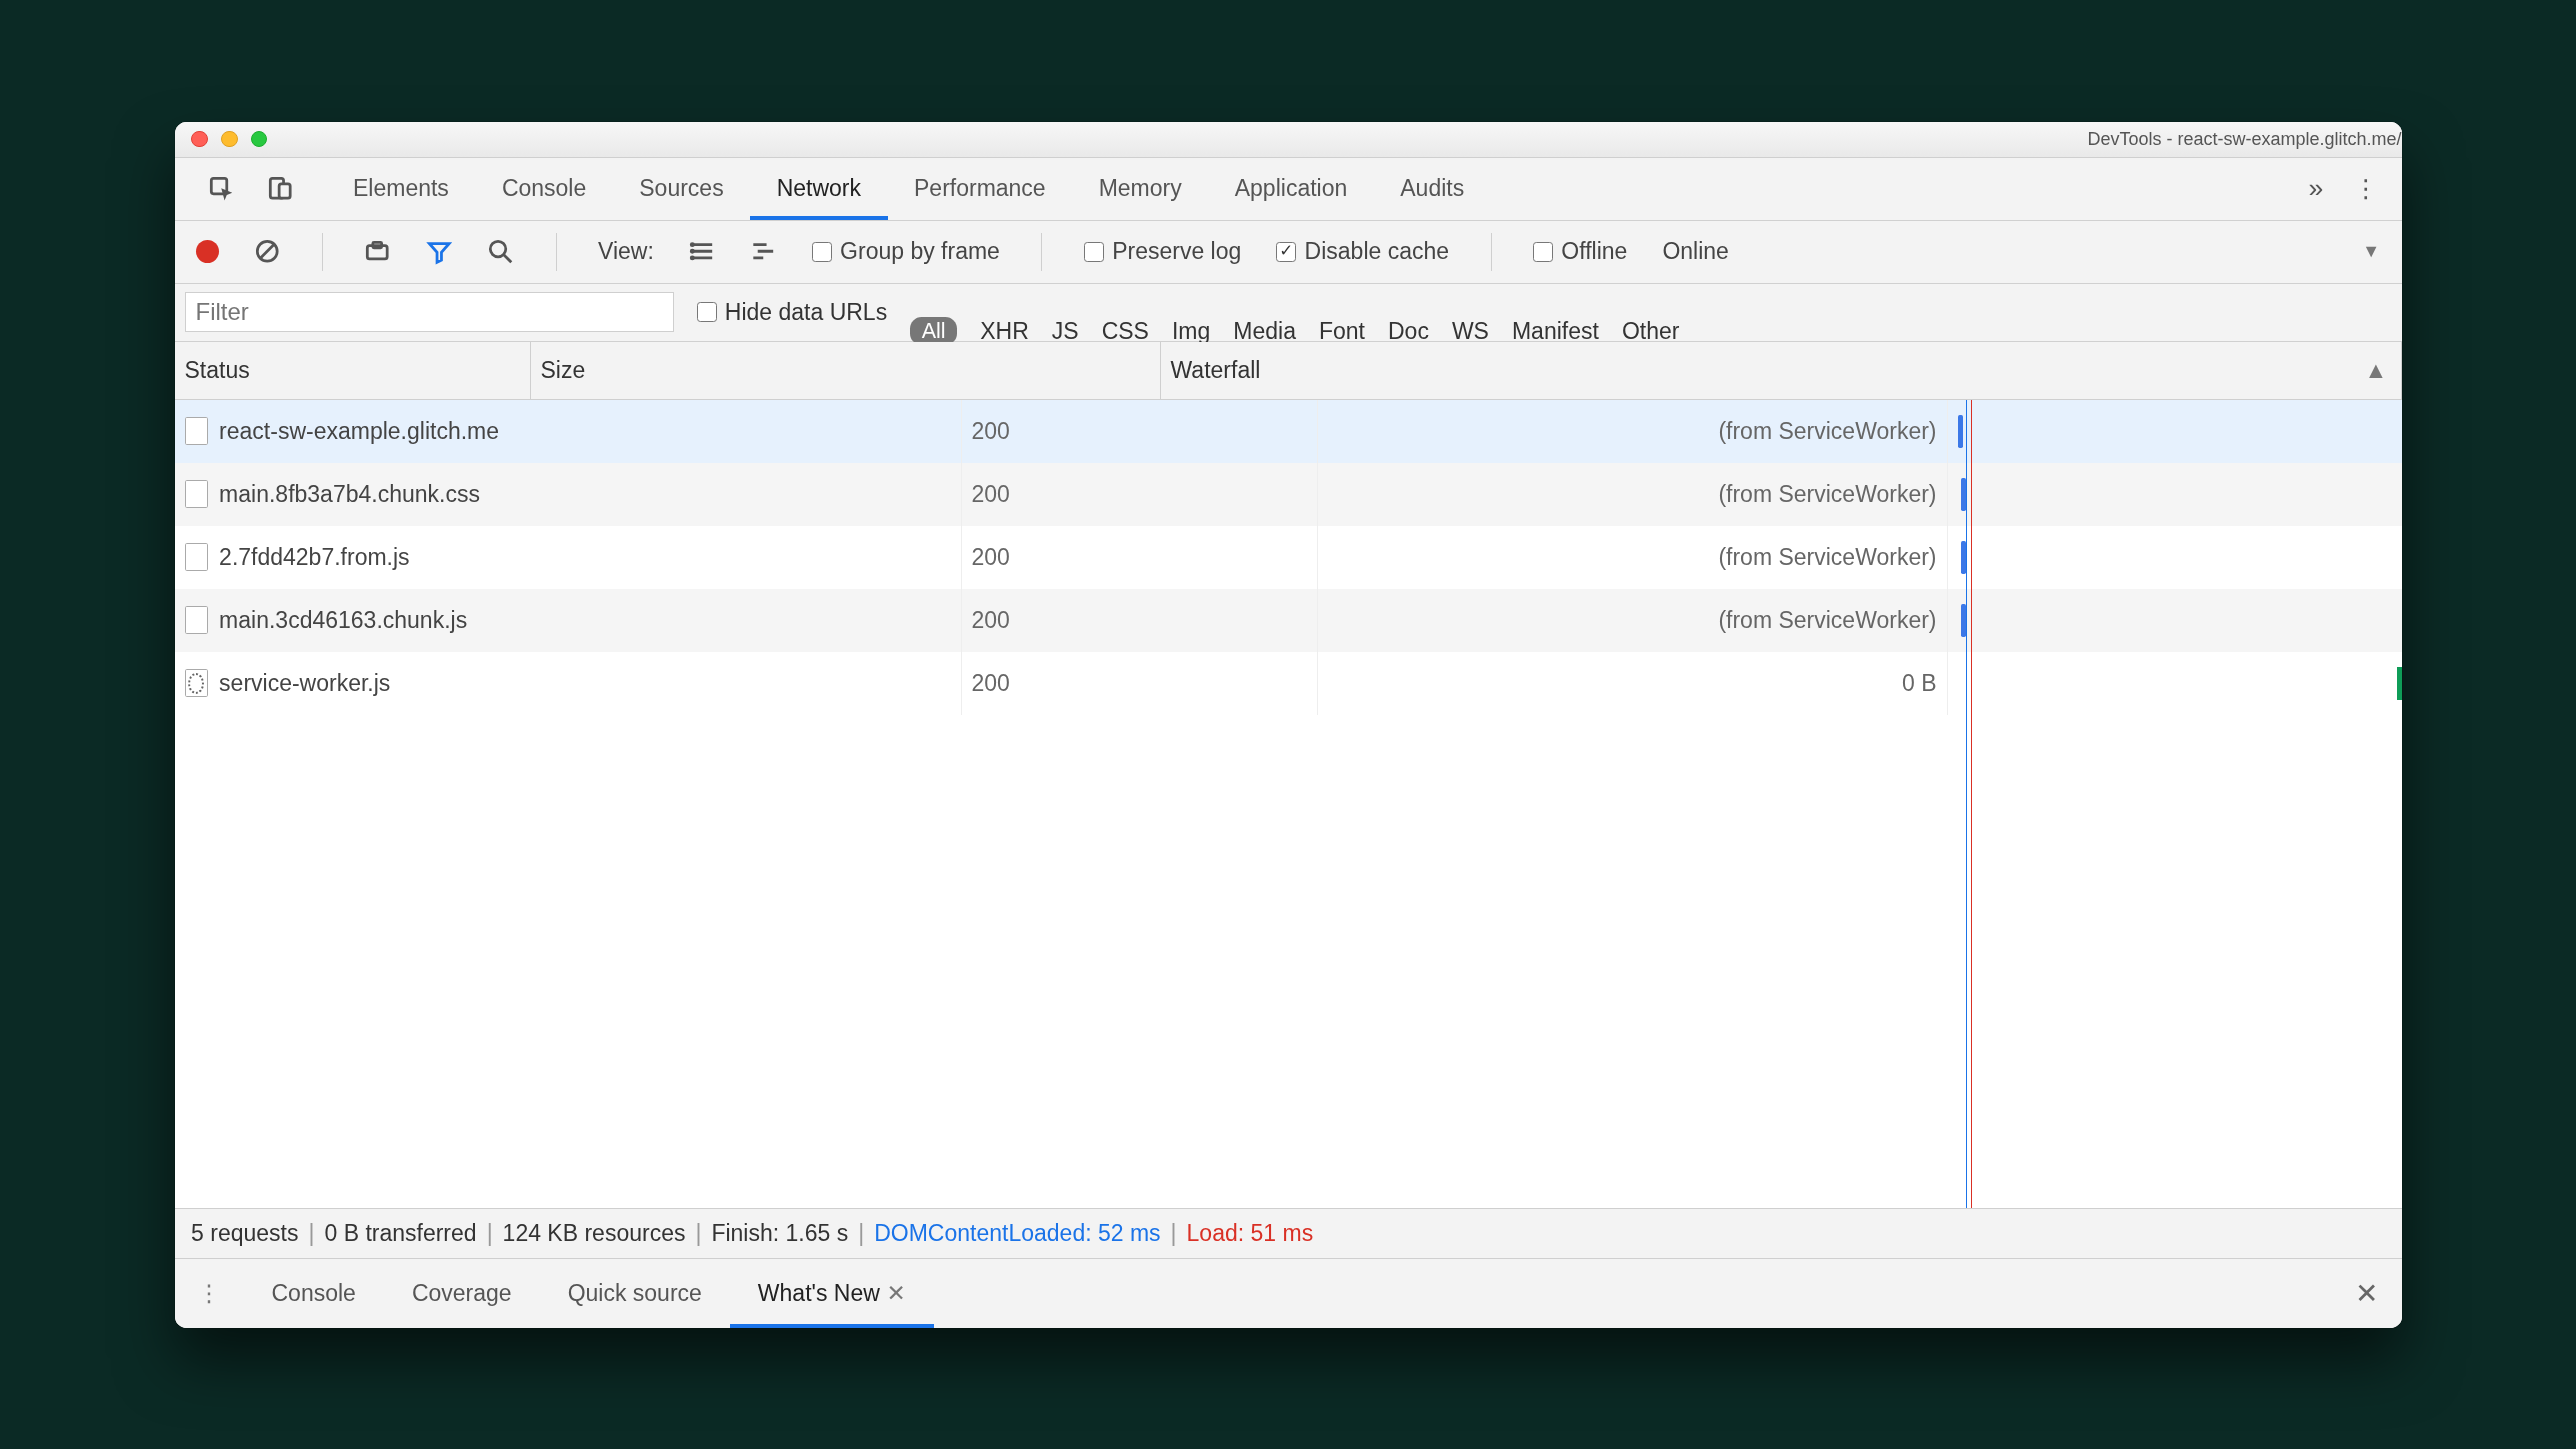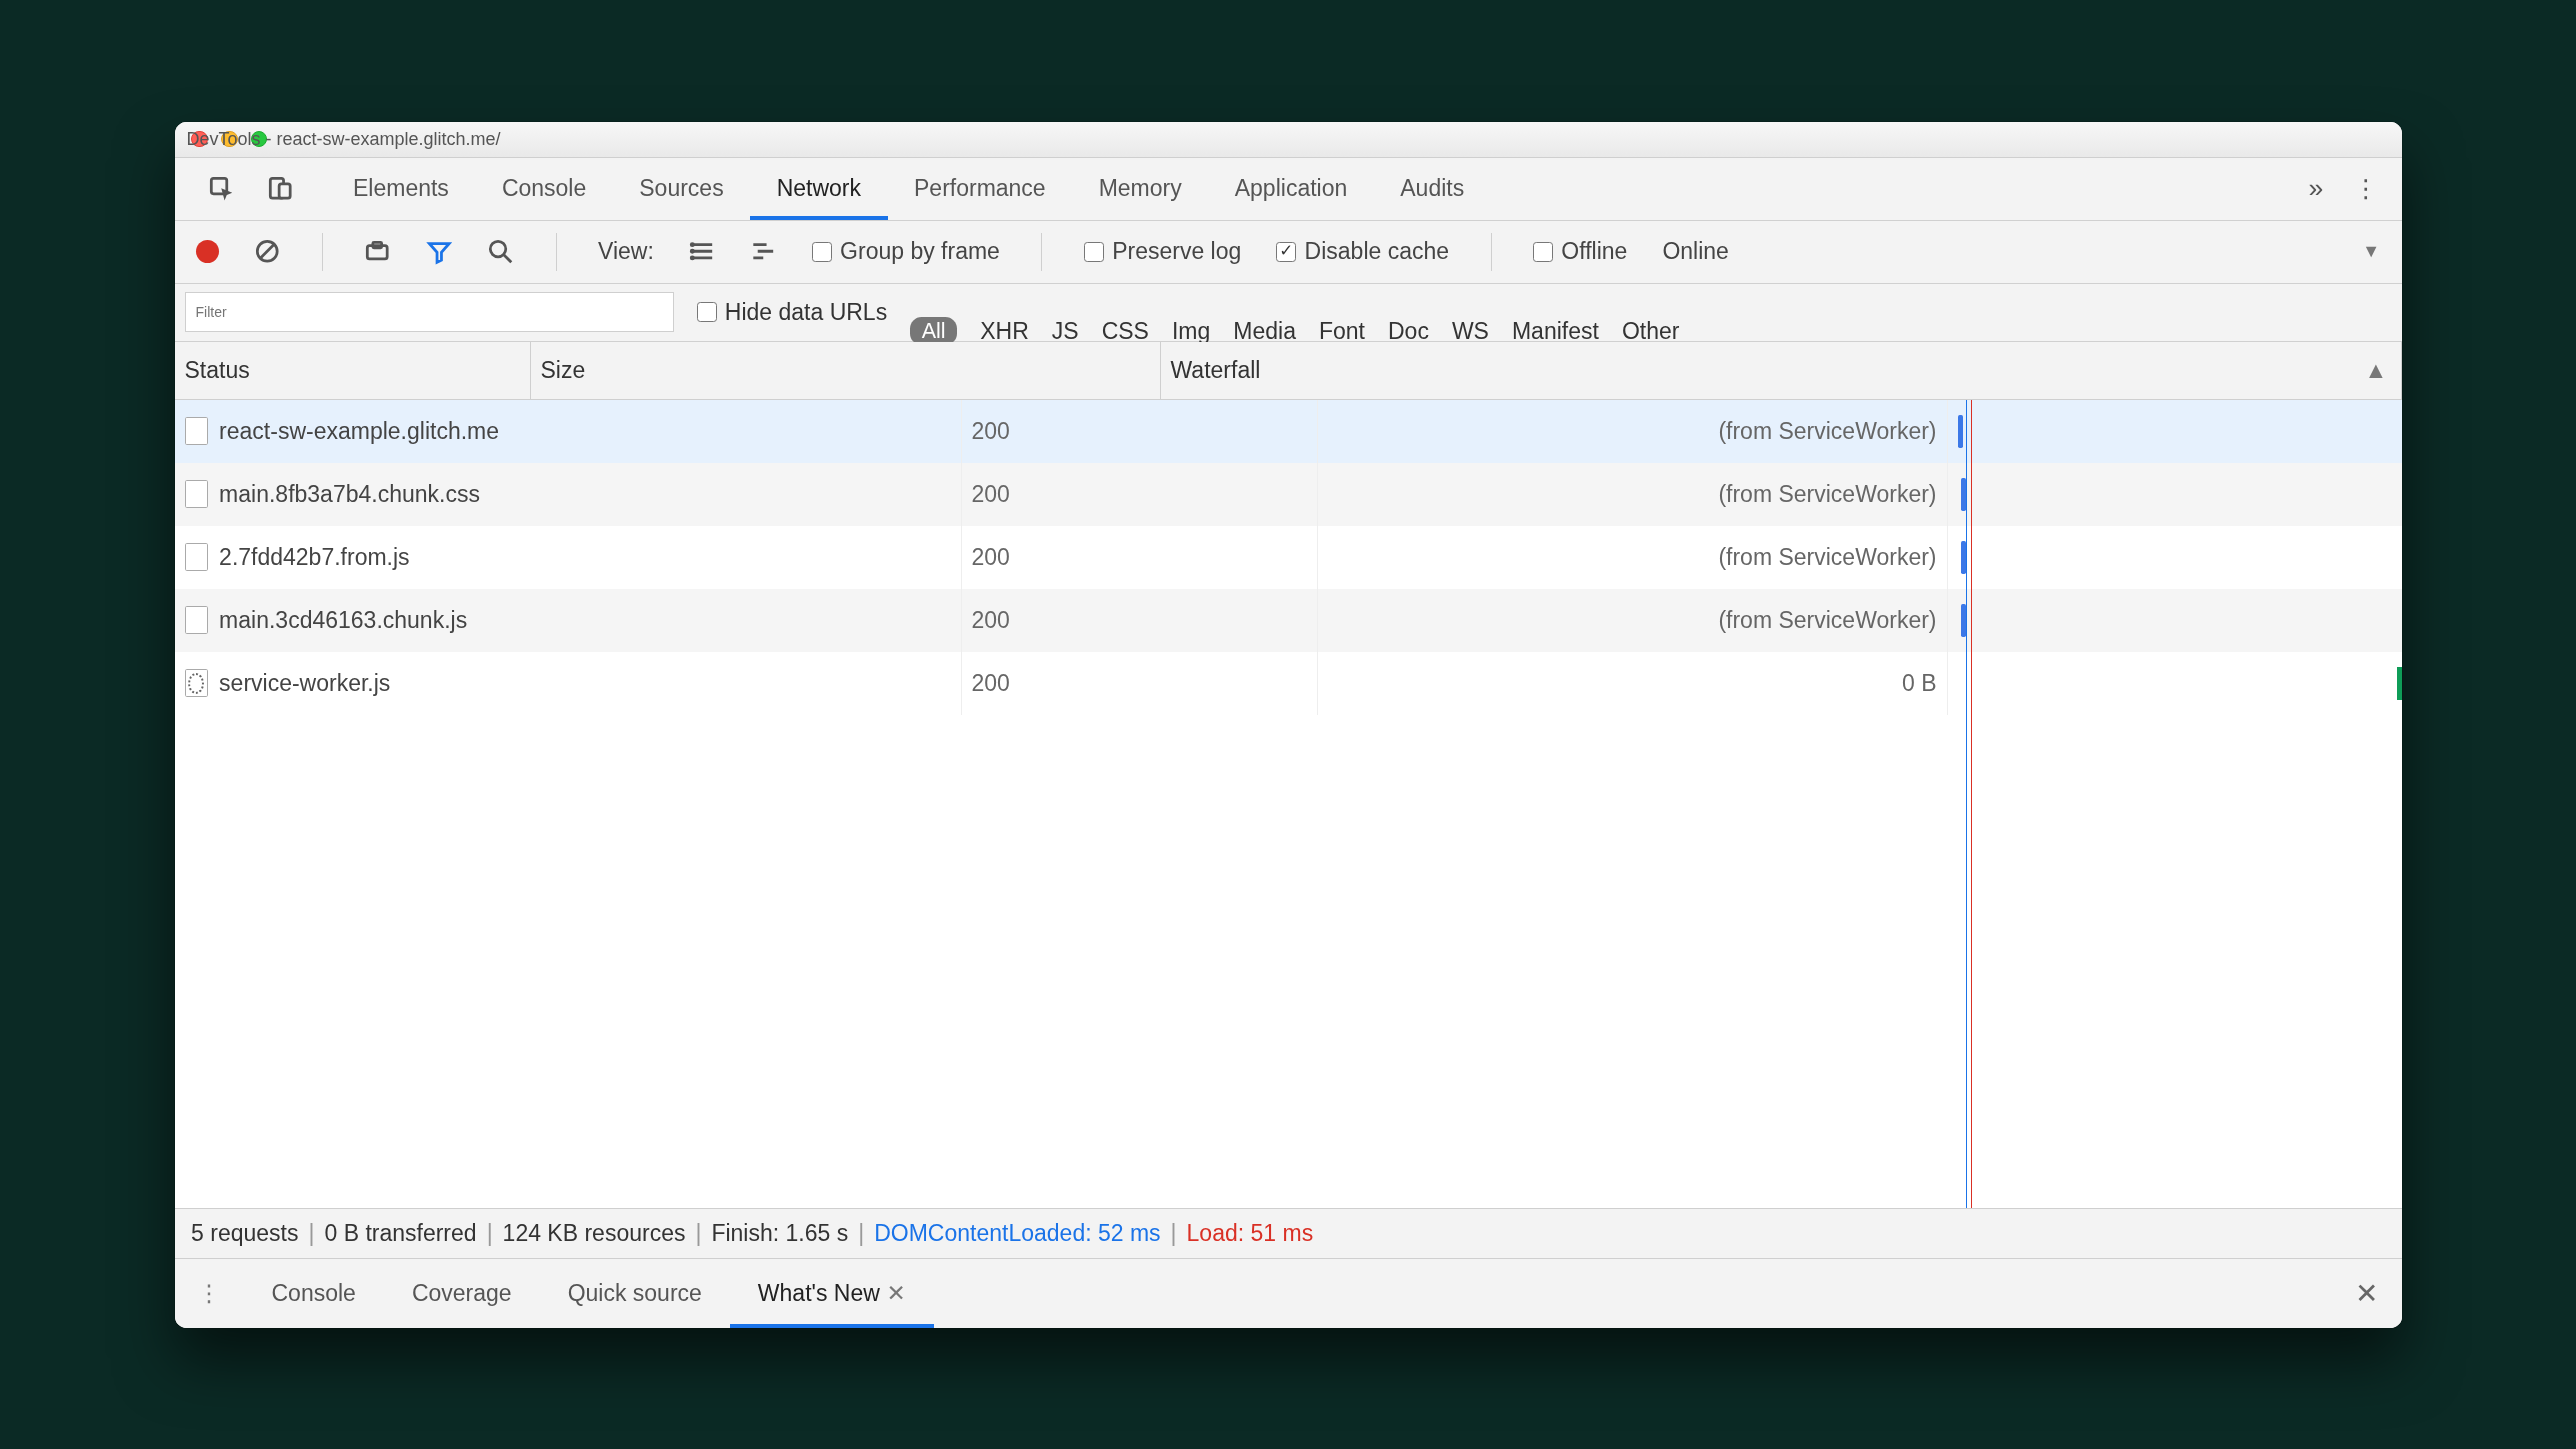--- a/index.html
+++ b/index.html
@@ -33,21 +33,21 @@
     align-items:center;
     position:relative;
     flex:0 0 auto;
   }
   .traffic{display:flex;gap:13.3px;margin-left:16.6px;}
   .dot{width:16.6px;height:16.6px;border-radius:50%;}
   .dot.red{background:#ff5f57;border:0.8px solid #e14137;}
   .dot.yellow{background:#febc2e;border:0.8px solid #dfa023;}
   .dot.green{background:#28c840;border:0.8px solid #1cad2e;}
   .title{
-    position:absolute;left:12px;right:0;text-align:left;
+    position:absolute;left:12px;right:0;text-align:right;
     font-size:18px;color:#555;
   }
 
   
   .tabs{
     height:63px;
     border-bottom:0.8px solid #d0d0d0;
     background:#f3f3f3;
     display:flex;
     align-items:center;
@@ -90,21 +90,21 @@
 
   
   .filterbar{
     height:58px;background:#f3f3f3;border-bottom:0.8px solid #d0d0d0;
     display:flex;align-items:center;gap:23px;padding:0 10px;
     font-size:23px;color:#333;
     flex:0 0 auto;
   }
   .filter-input{
     width:489px;height:40px;background:#fff;border:0.8px solid #cfcfcf;
-    padding:0 10px;font-size:14px;color:#555;outline:none;
+    padding:0 10px;font-size:24px;color:#555;outline:none;
   }
   .pill{
     padding:1.7px 11.6px;border-radius:11.6px;background:#777;color:#fff;font-size:21.5px;
   }
   .ftype{cursor:default;}
 
   
   .thead{
     height:58px;background:#f3f3f3;border-bottom:0.8px solid #cfcfcf;
     display:flex;align-items:stretch;font-size:23px;color:#333;

